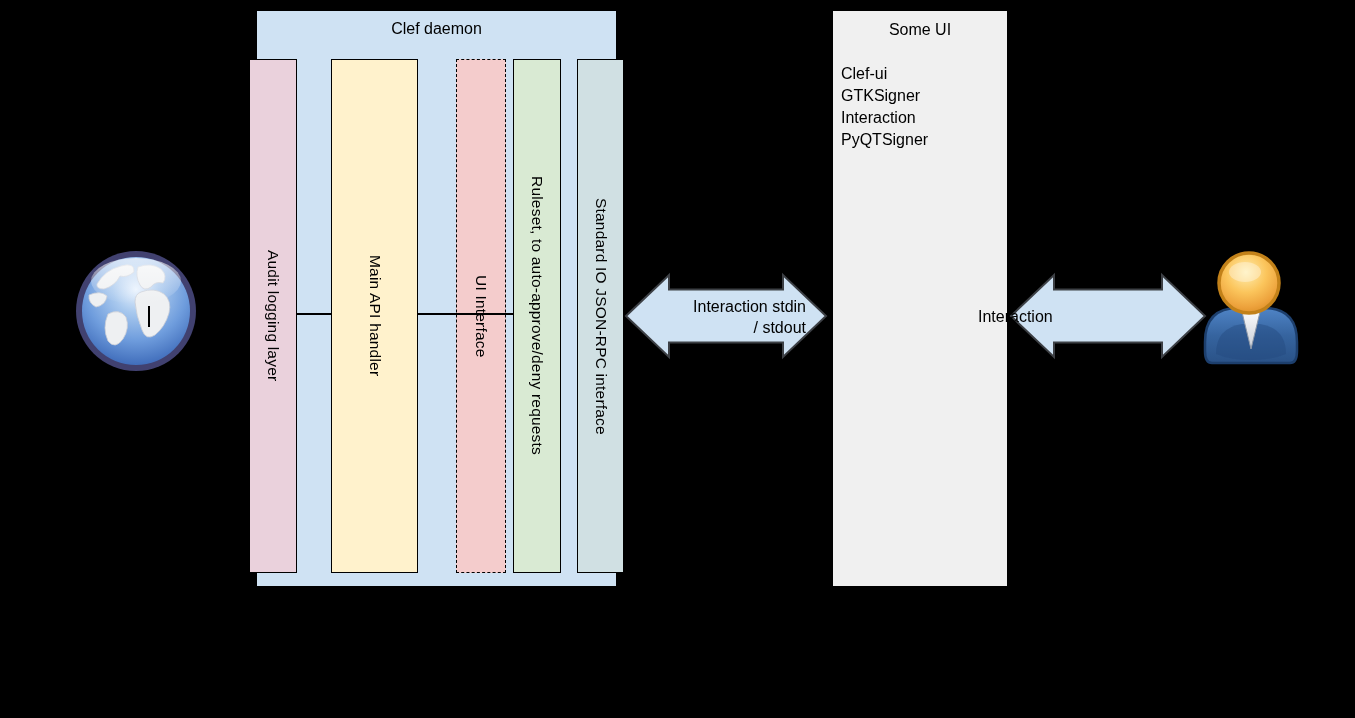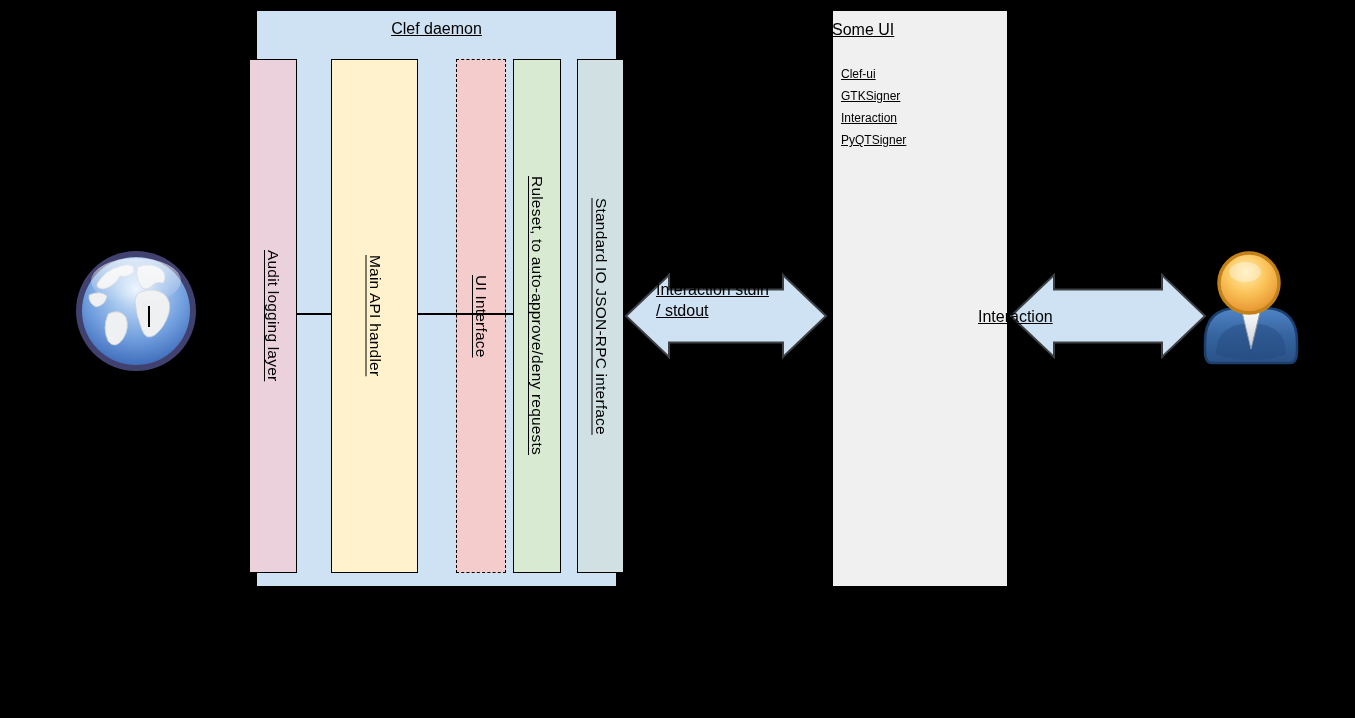--- a/index.html
+++ b/index.html
@@ -5,21 +5,21 @@
   * { margin: 0; padding: 0; box-sizing: border-box; }
   html, body { background: #000; }
   body { font-family: "Liberation Sans", sans-serif; color: #000; }
   .stage {
     position: relative;
     width: 1355px;
     height: 718px;
     background: #000;
     overflow: hidden;
   }
-  .abs { position: absolute; text-decoration: underline; }
+  .abs { position: absolute; }
 
   
   .daemon-box {
     left: 256px; top: 10px;
     width: 361px; height: 577px;
     background: #cfe2f3;
     border: 1.5px solid #000;
     z-index: 1;
   }
   .daemon-title {
@@ -68,42 +68,43 @@
   
   .someui-box {
     left: 832px; top: 10px;
     width: 176px; height: 577px;
     background: #f0f0f0;
     border: 1.5px solid #000;
     z-index: 1;
   }
   .someui-title {
     left: 832px; top: 21px; width: 176px;
+    text-align: center;
     font-size: 16px;
     z-index: 2;
   }
   .someui-list {
     left: 841px; top: 63px; width: 160px;
-    font-size: 12px;
+    font-size: 16px;
     line-height: 22px;
     z-index: 2;
     list-style: none;
   }
 
   
   .arrow-svg { z-index: 2; }
   .arrow1 { left: 624px; top: 272px; }
   .arrow2 { left: 1009px; top: 272px; }
   .arrow-label {
     z-index: 3;
     font-size: 16px;
     line-height: 21px;
     white-space: pre-line;
   }
-  .arrow1-label { left: 656px; top: 279px; width: 150px; }
+  .arrow1-label { left: 656px; top: 296px; width: 150px; text-align: right; }
   .arrow2-label { left: 978px; top: 306px; width: 130px; }
 
   
   .globe-wrap { left: 75px; top: 250px; width: 122px; height: 122px; z-index: 2; }
   .user-wrap  { left: 1202px; top: 250px; width: 100px; height: 118px; z-index: 2; }
 </style>
 </head>
 <body>
 
 <div class="stage">

